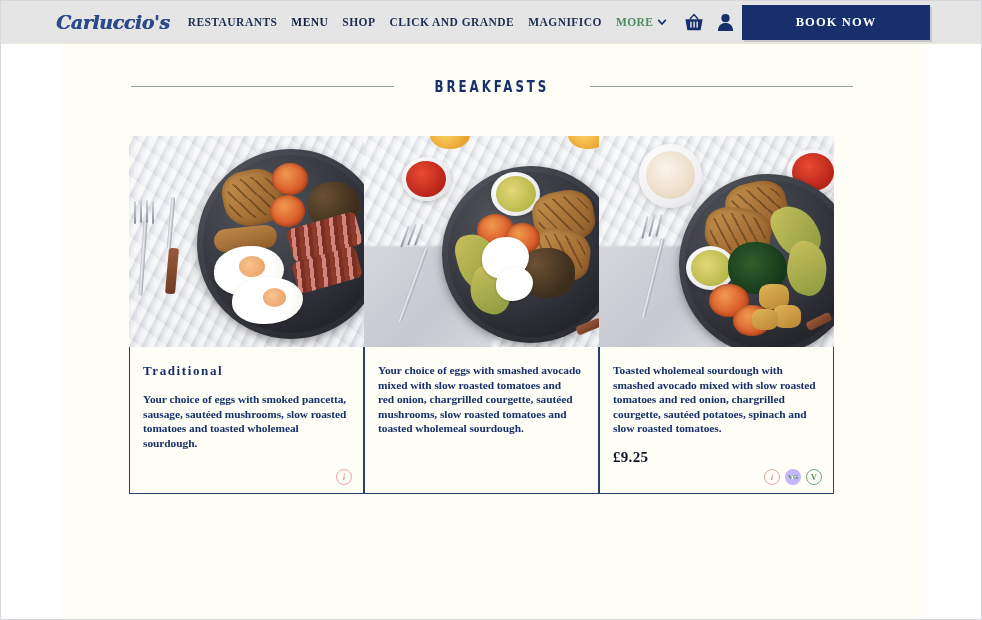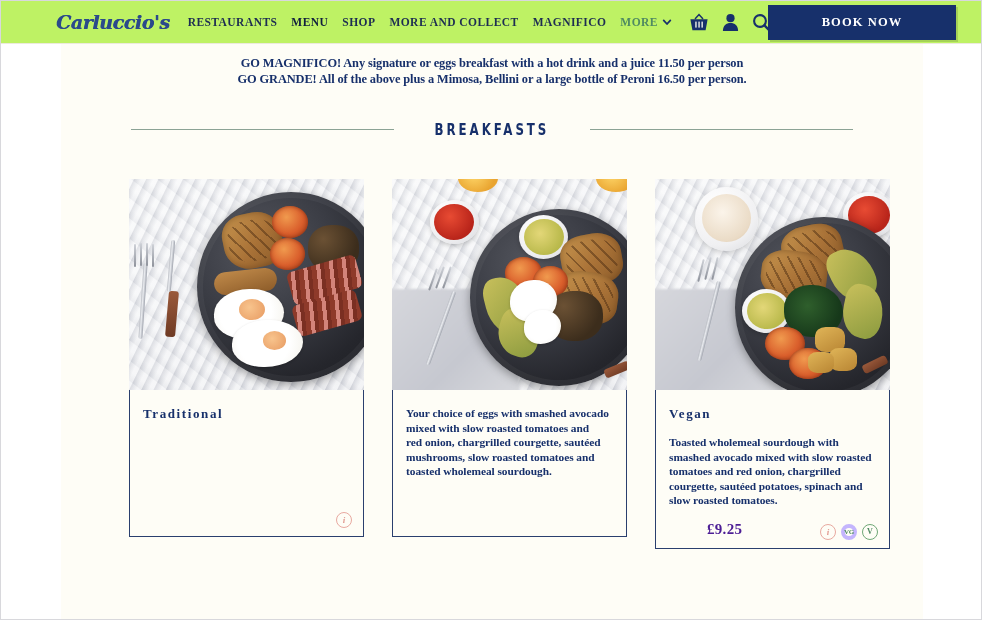--- a/index.html
+++ b/index.html
@@ -21,21 +21,21 @@
     border: 1px solid #d8d8dc;
     overflow: hidden;
   }
 
   
   .navbar {
     position: absolute;
     top: 0; left: 0;
     width: 982px;
     height: 43px;
-    background: #bef264;
+    background: #e5e5e5;
     border-bottom: 1px solid #eceadd;
     display: flex;
     align-items: center;
     padding-left: 55px;
     z-index: 20;
   }
 
   .brand-logo {
     font-family: "DejaVu Serif", "Liberation Serif", serif;
     font-style: italic;
@@ -85,21 +85,21 @@
     display: flex;
     align-items: center;
     gap: 13px;
     margin-left: 18px;
   }
   .nav-icon { cursor: pointer; display: flex; align-items: center; }
   .nav-icon svg { display: block; }
 
   .book-now {
     position: absolute;
-    right: 27px;
+    right: 53px;
     top: 4px;
     width: 188px;
     height: 35px;
     background: #17306b;
     color: #ffffff;
     font-family: "Liberation Serif", serif;
     font-weight: 700;
     font-size: 12.5px;
     letter-spacing: 1.1px;
     display: flex;
@@ -160,21 +160,20 @@
     letter-spacing: 3.6px;
     color: #17306b;
     transform: scaleX(0.82);
     white-space: nowrap;
   }
 
   
   .cards {
     display: flex;
     margin: 40px 0 0 68px;
-    gap: 28px;
   }
 
   .card {
     width: 235px;
     position: relative;
   }
 
   .card-photo {
     width: 235px;
     height: 211px;
@@ -207,24 +206,23 @@
     font-size: 11.4px;
     line-height: 14.6px;
     color: #17306b;
     letter-spacing: -0.05px;
   }
 
   .item-price {
     font-family: "Liberation Serif", serif;
     font-weight: 700;
     font-size: 15px;
-    color: #4c1d95;
+    color: #0f172a;
     margin-top: 13px;
     letter-spacing: 0.3px;
-    margin-left: 38px;
   }
 
   .badges {
     position: absolute;
     right: 11px;
     bottom: 8px;
     display: flex;
     gap: 5px;
     align-items: center;
   }
@@ -234,21 +232,21 @@
     display: flex;
     align-items: center;
     justify-content: center;
     font-family: "Liberation Serif", serif;
     font-weight: 700;
     font-size: 8px;
     cursor: pointer;
     background: transparent;
   }
   .badge-info { border: 1px solid #e8a9a0; color: #e09a90; font-style: italic; font-size: 9px; }
-  .badge-vg   { border: 4px solid #c4b5fd; color: #4f8a62; font-size: 7px; letter-spacing: -0.3px; }
+  .badge-vg   { border: 6px solid #c4b5fd; color: #4f8a62; font-size: 7px; letter-spacing: -0.3px; }
   .badge-v    { border: 1px solid #6fa877; color: #4f8a62; font-size: 8px; }
 
   
   .cloth {
     position: absolute;
     inset: 0;
     background:
       repeating-linear-gradient(116deg, rgba(255,255,255,0.55) 0px, rgba(255,255,255,0.55) 4px, rgba(196,198,206,0.35) 5px, rgba(255,255,255,0.5) 11px),
       repeating-linear-gradient(38deg, rgba(255,255,255,0.38) 0px, rgba(255,255,255,0.38) 7px, rgba(186,189,198,0.3) 8px, rgba(255,255,255,0.38) 16px),
       linear-gradient(150deg, #eceef1 0%, #e2e4e9 45%, #d3d5dc 100%);
@@ -386,21 +384,21 @@
 <div class="page-frame">
 
   <div class="navbar">
 
     <div class="brand-logo">Carluccio's</div>
 
     <div class="nav-links">
       <div class="nav-link">RESTAURANTS</div>
       <div class="nav-link active">MENU</div>
       <div class="nav-link">SHOP</div>
-      <div class="nav-link">MORE AND COLLECT</div>
+      <div class="nav-link">CLICK AND GRANDE</div>
       <div class="nav-link">MAGNIFICO</div>
       <div class="nav-link more-link">
         <span>MORE</span>
         <span class="chev">
           <svg viewBox="0 0 12 12" width="10" height="10">
               <path d="M2 4 L6 8.4 L10 4" stroke="#17306b" stroke-width="2.1" fill="none" stroke-linecap="round" stroke-linejoin="round"></path>
             </svg>
         </span>
       </div>
     </div>
@@ -428,24 +426,20 @@
         </svg>
       </div>
     </div>
 
     <div class="book-now">BOOK NOW</div>
   </div>
 
   <div class="content">
 
 
-    <div class="subtitle">
-      <div>GO MAGNIFICO! Any signature or eggs breakfast with a hot drink and a juice 11.50 per person</div>
-      <div>GO GRANDE! All of the above plus a Mimosa, Bellini or a large bottle of Peroni 16.50 per person.</div>
-    </div>
 
     <div class="section-head">
       <div class="rule"></div>
       <div class="section-title">BREAKFASTS</div>
       <div class="rule"></div>
     </div>
 
     <div class="cards">
 
       <div class="card">
@@ -466,20 +460,22 @@
           <div class="sausage" style="left:36%;top:43%;width:27%;height:11%;transform:rotate(-6deg);"></div>
           <div class="bacon" style="left:68%;top:40%;width:30%;height:16%;"></div>
           <div class="bacon" style="left:70%;top:56%;width:28%;height:15%;"></div>
           <div class="egg" style="left:36%;top:52%;width:30%;height:24%;"></div>
           <div class="yolk" style="left:47%;top:57%;width:11%;height:10%;"></div>
           <div class="egg" style="left:44%;top:67%;width:30%;height:22%;"></div>
           <div class="yolk" style="left:57%;top:72%;width:10%;height:9%;"></div>
         </div>
         <div class="card-body">
           <div class="item-title">Traditional</div>
+          <div class="item-desc" style="white-space:pre-line;">Your choice of eggs with smoked pancetta, sausage, sautéed mushrooms, slow roasted
+tomatoes and toasted wholemeal sourdough.</div>
           <div class="badges">
             <div class="badge badge-info">i</div>
           </div>
         </div>
       </div>
 
       <div class="card">
         <div class="card-photo">
           <div class="cloth"></div>
           <div class="stone"></div>
@@ -533,21 +529,20 @@
           <div class="potato" style="left:68%;top:70%;width:13%;height:12%;"></div>
           <div class="potato" style="left:74%;top:80%;width:12%;height:11%;"></div>
           <div class="potato" style="left:65%;top:82%;width:11%;height:10%;"></div>
           <div class="fork" style="left:22%;top:48%;width:4px;height:82px;transform:rotate(14deg);"></div>
           <div class="fork-tine" style="left:19%;top:38%;transform:rotate(14deg);"></div>
           <div class="fork-tine" style="left:22%;top:37%;transform:rotate(14deg);"></div>
           <div class="fork-tine" style="left:25%;top:37%;transform:rotate(14deg);"></div>
           <div class="knife-handle" style="left:88%;top:86%;width:26px;height:9px;transform:rotate(-26deg);"></div>
         </div>
         <div class="card-body">
-          <div class="item-title">Vegan</div>
           <div class="item-desc">Toasted wholemeal sourdough with smashed avocado mixed with slow roasted tomatoes and red onion, chargrilled courgette, sautéed potatoes, spinach and slow roasted tomatoes.</div>
           <div class="item-price">£9.25</div>
           <div class="badges">
             <div class="badge badge-info">i</div>
             <div class="badge badge-vg">VG</div>
             <div class="badge badge-v">V</div>
           </div>
         </div>
       </div>
 

